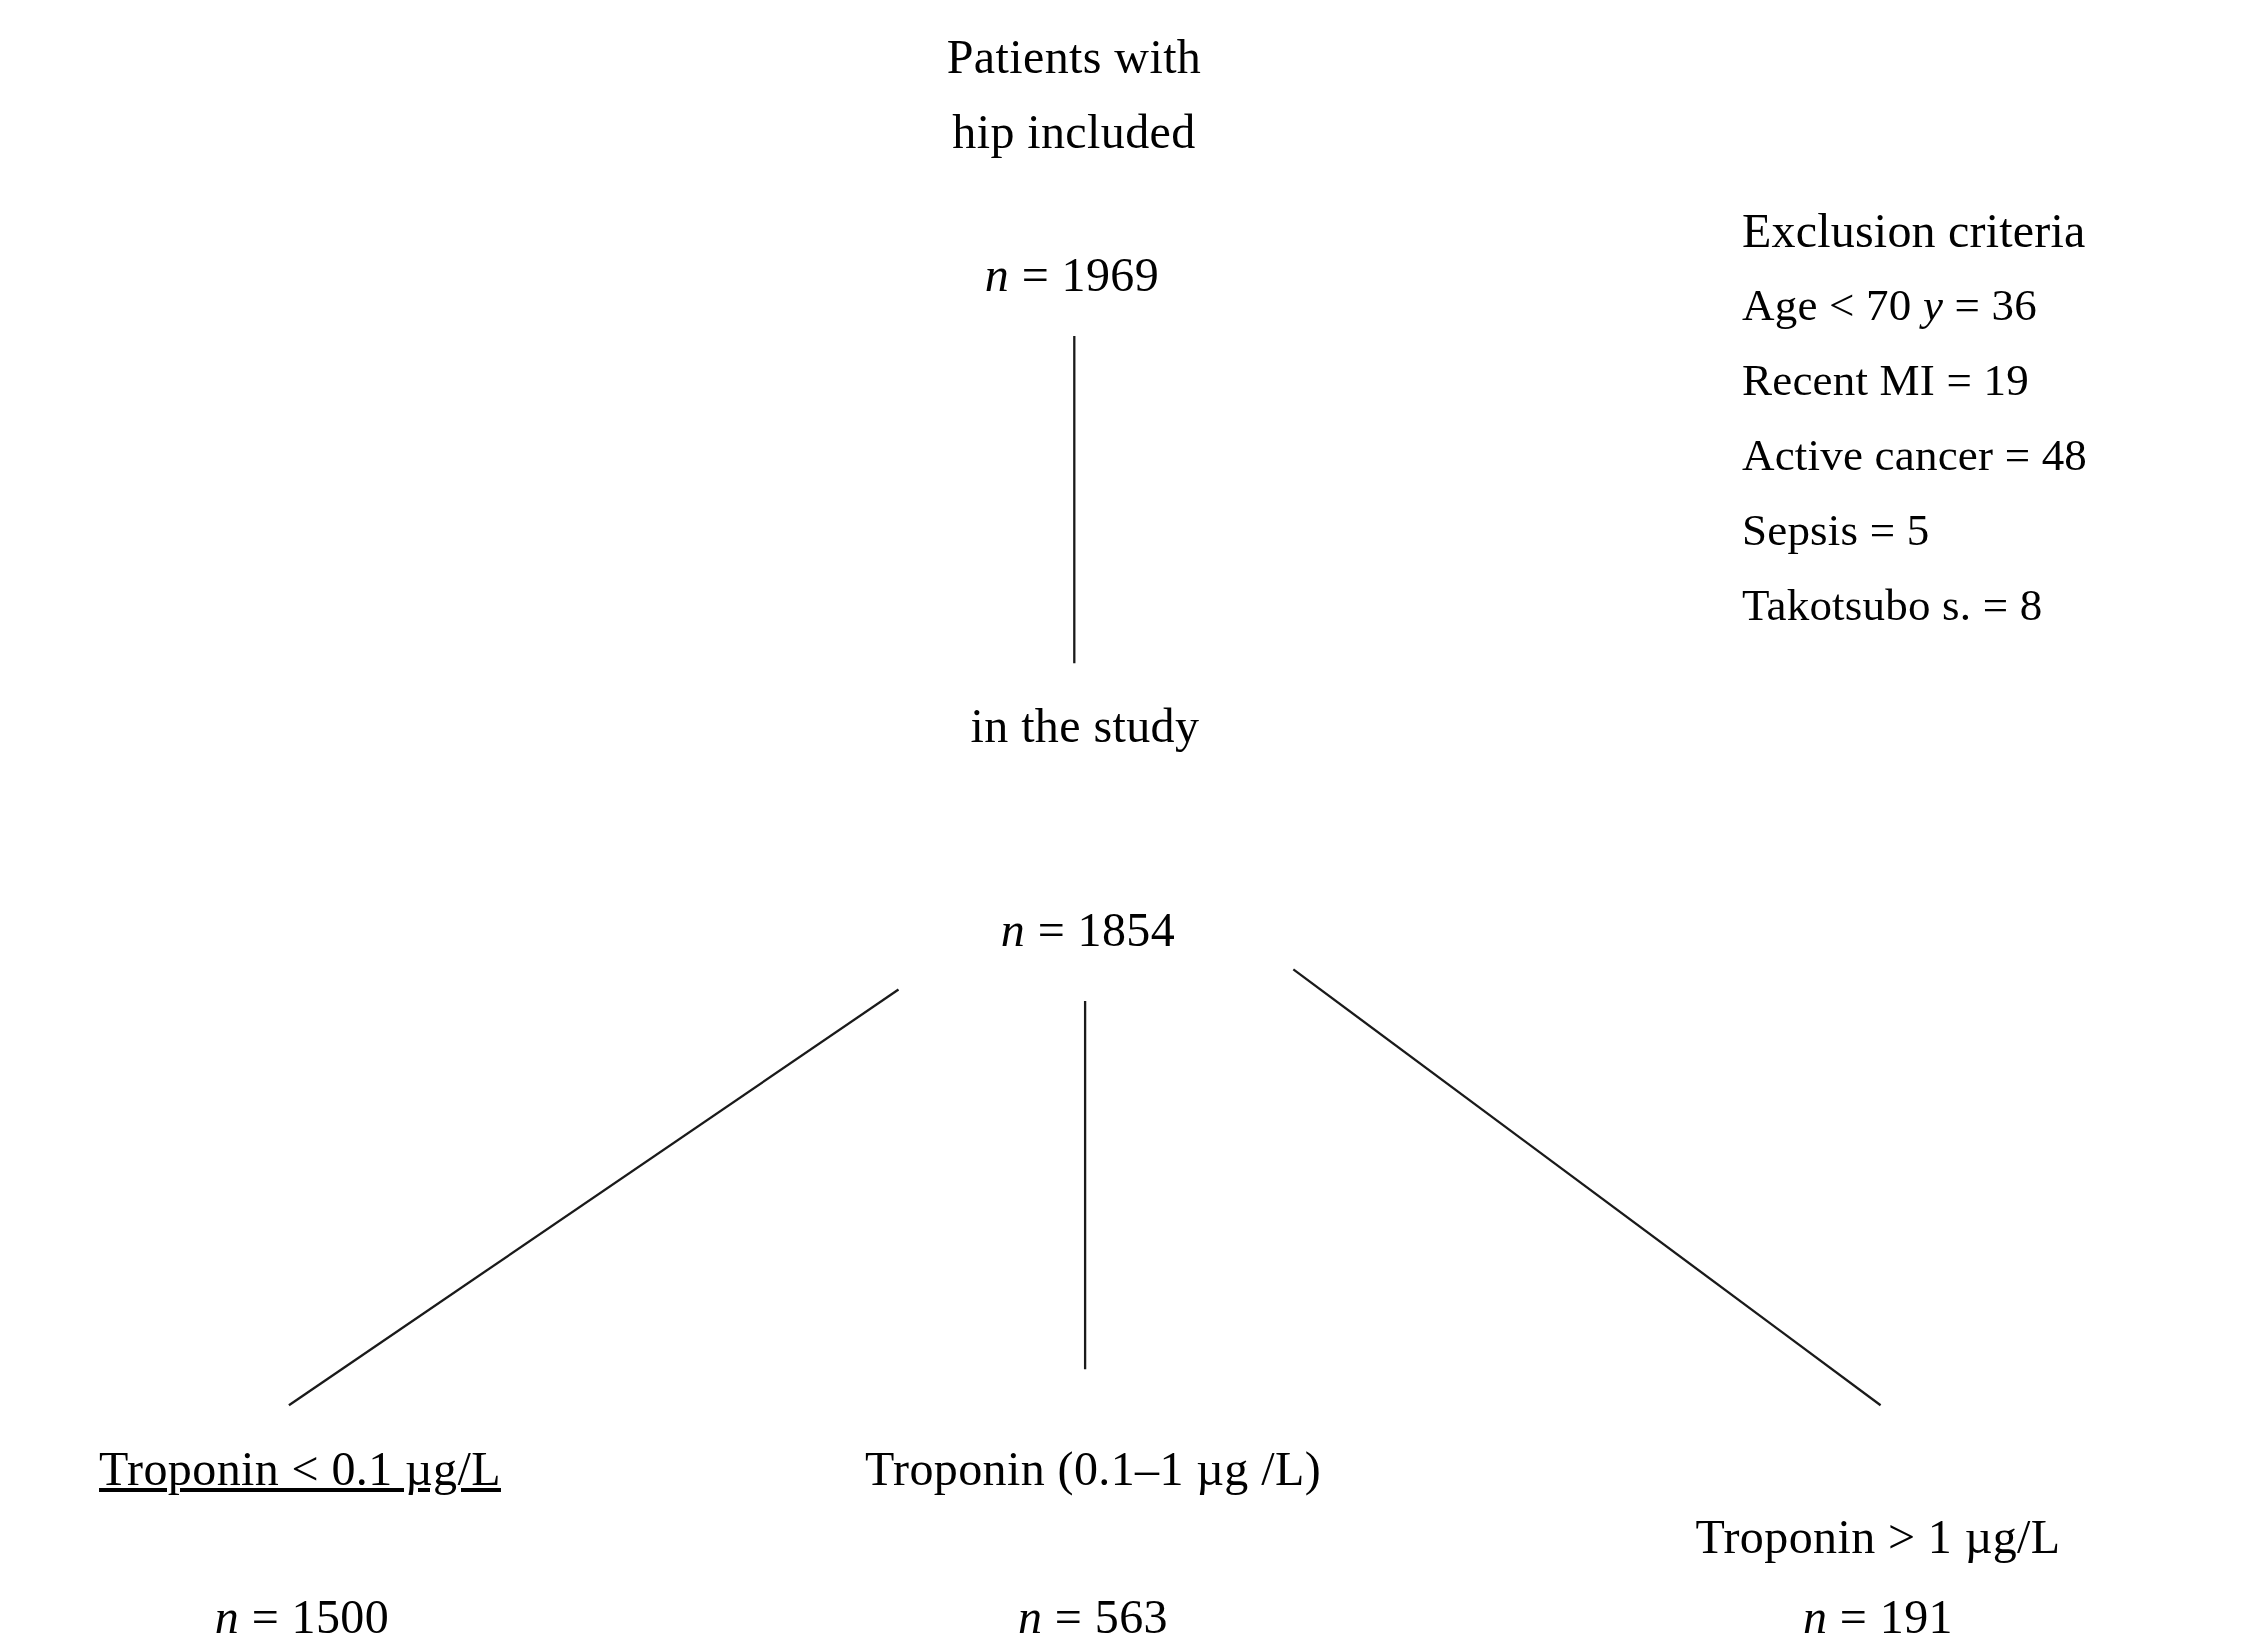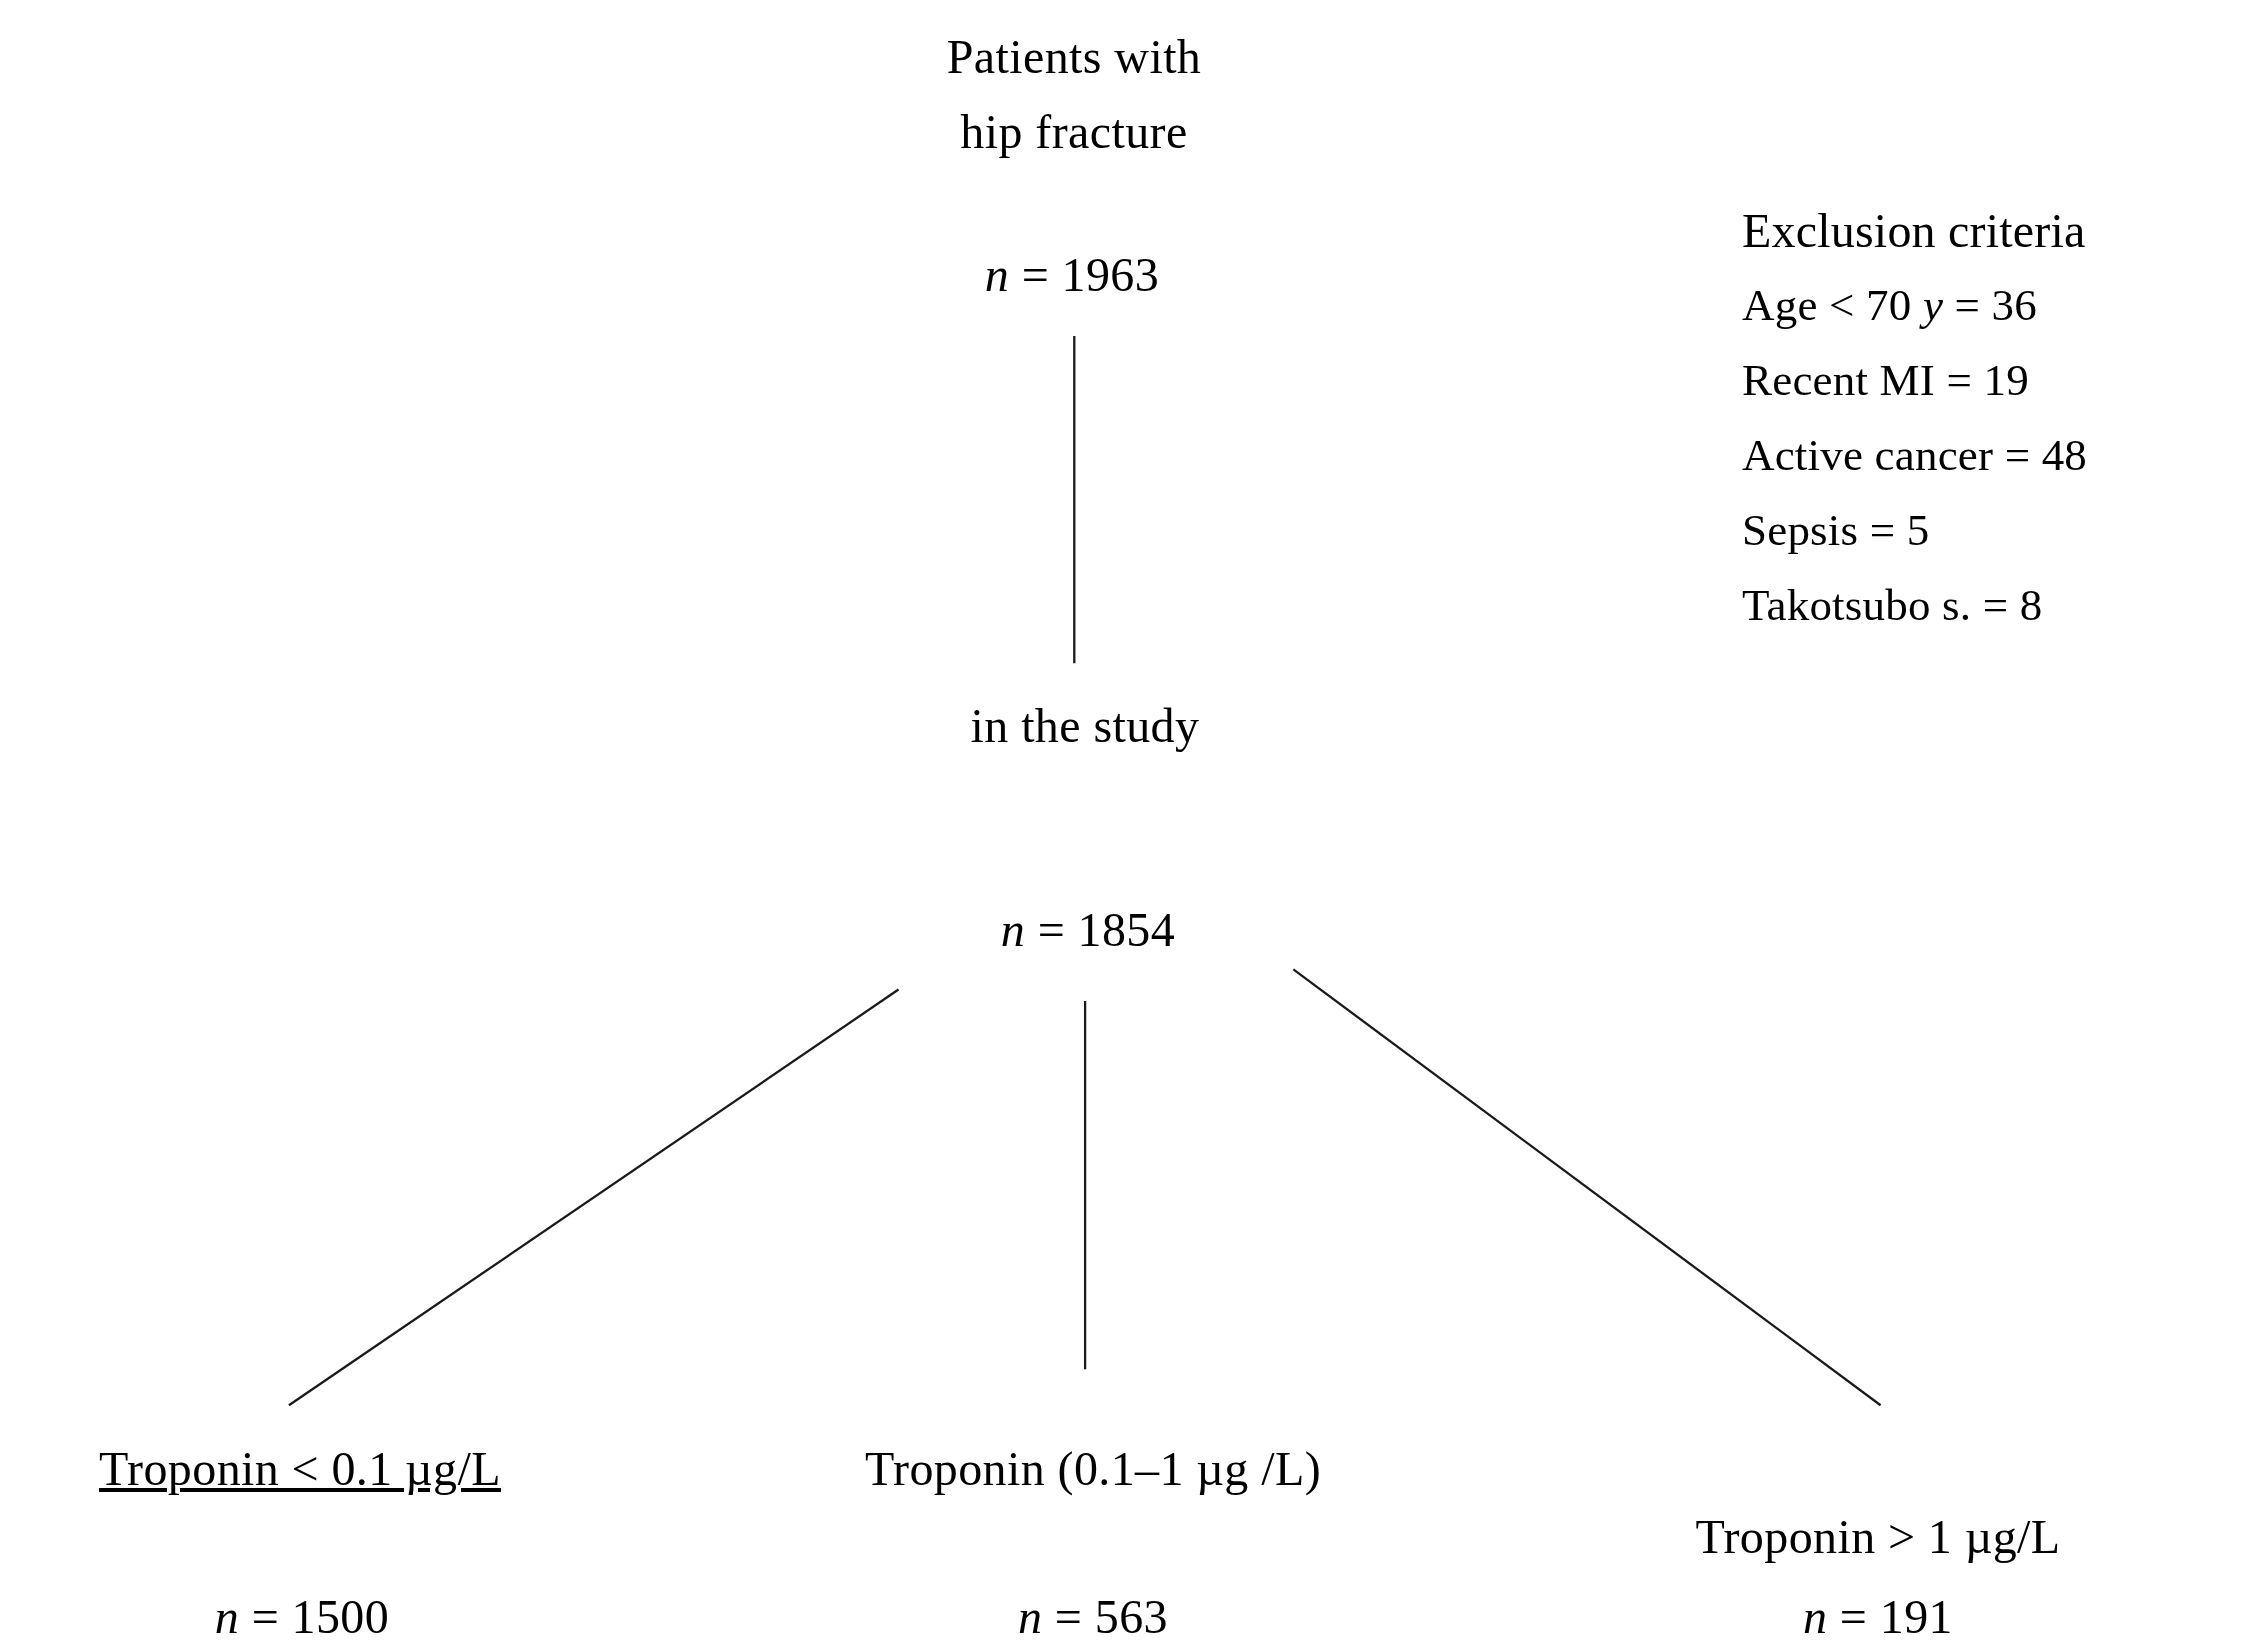--- a/index.html
+++ b/index.html
@@ -71,24 +71,24 @@
 
   <svg class="connector-svg" viewBox="0 0 3138 2292" aria-hidden="true">
     <line x1="1491" y1="466" x2="1491" y2="920"></line>
     <line x1="1247" y1="1373" x2="401" y2="1950"></line>
     <line x1="1506" y1="1389" x2="1506" y2="1900"></line>
     <line x1="1795" y1="1345" x2="2610" y2="1950"></line>
   </svg>
 
   <div class="node-label" style="left:1074px; top:19px;">
     <div>Patients with</div>
-    <div>hip fracture</div>
+    <div>hip included</div>
   </div>
   <div class="node-count" style="left:1072px; top:246px;">
-    <i class="n-sym">n</i> <span>= 1963</span>
+    <i class="n-sym">n</i> <span>= 1969</span>
   </div>
 
   <div class="exclusion-box">
     <div class="exclusion-title">Exclusion criteria</div>
     <div><span>Age &lt; 70 </span><span class="it">y</span><span> = 36</span></div>
     <div><span>Recent MI = 19</span><span class="it"></span><span></span></div>
     <div><span>Active cancer = 48</span><span class="it"></span><span></span></div>
     <div><span>Sepsis = 5</span><span class="it"></span><span></span></div>
     <div><span>Takotsubo s. = 8</span><span class="it"></span><span></span></div>
   </div>

